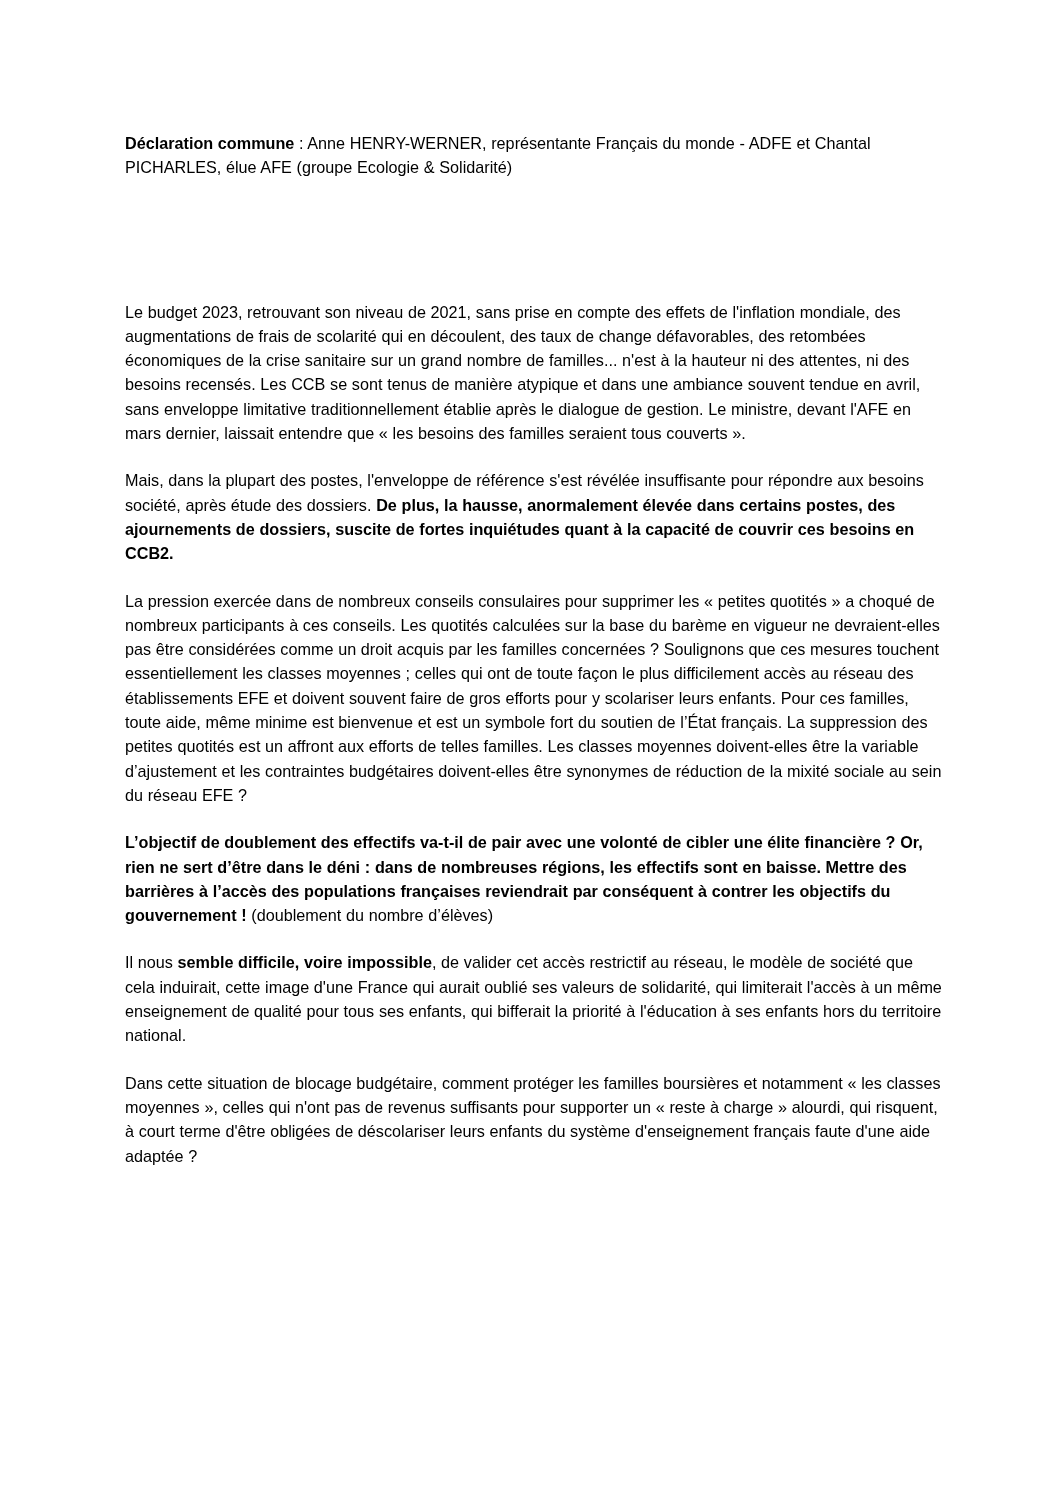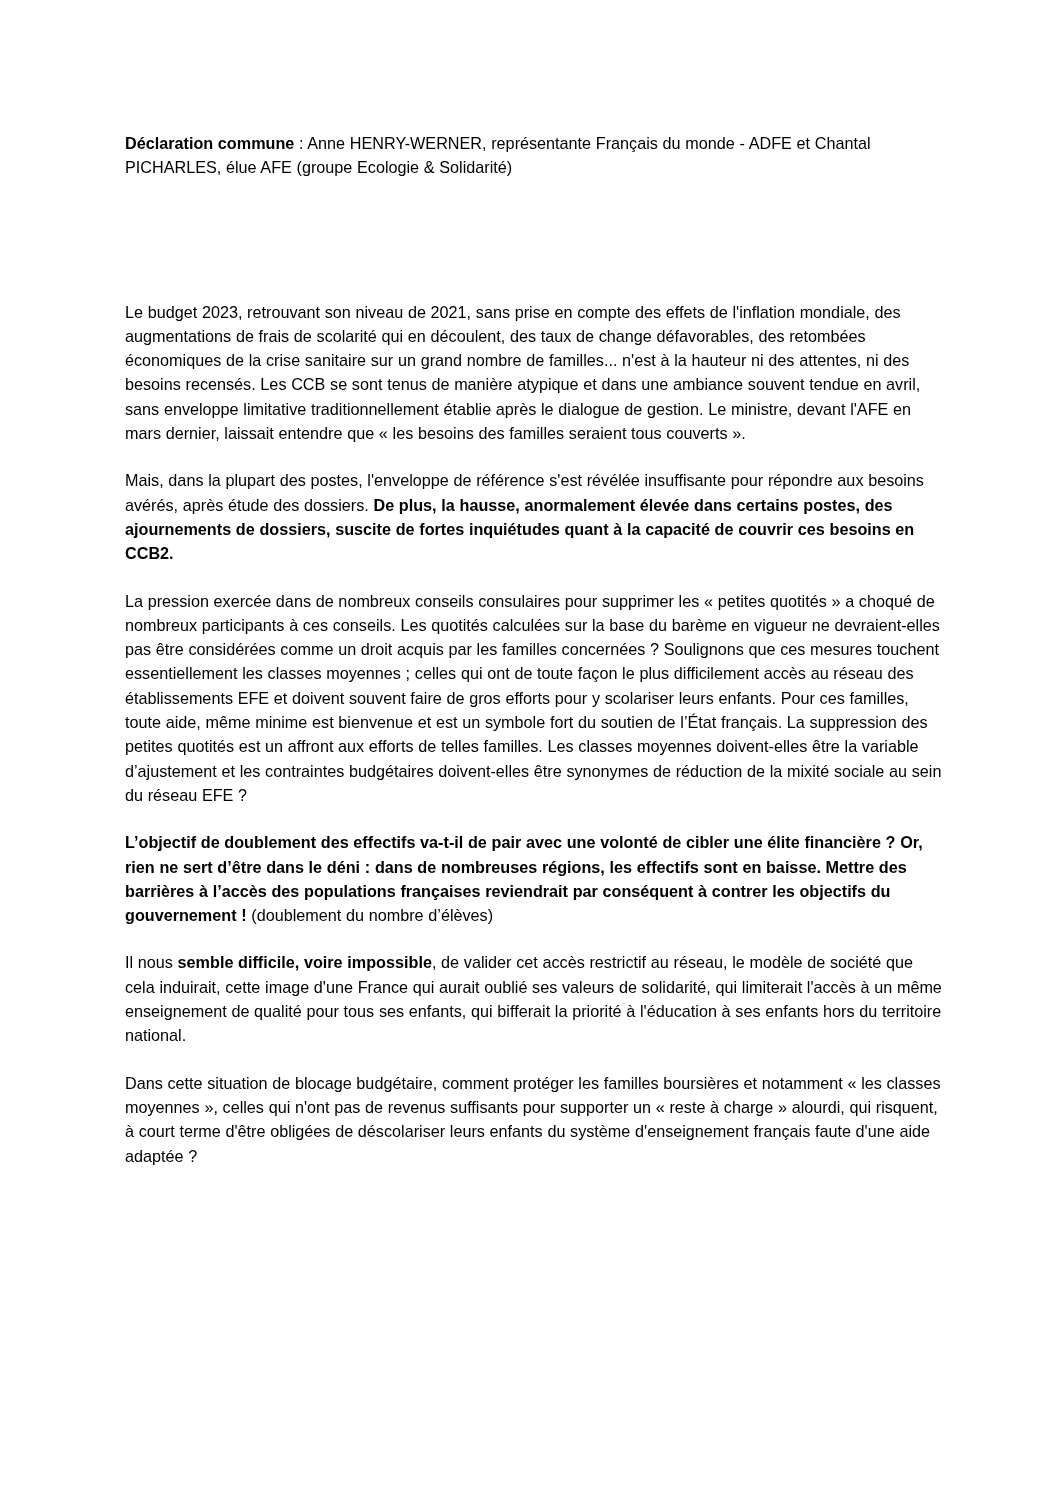--- a/index.html
+++ b/index.html
@@ -40,20 +40,20 @@
   }
 </style>
 </head>
 <body>
 
 <div class="page">
   <div class="content">
     <p class="para header-para"><strong>Déclaration commune </strong><span>: Anne HENRY-WERNER, représentante Français du monde - ADFE et Chantal PICHARLES, élue AFE (groupe Ecologie &amp; Solidarité)</span></p>
     <div class="body-block">
         <p class="para"><span>Le budget 2023, retrouvant son niveau de 2021, sans prise en compte des effets de l'inflation mondiale, des augmentations de frais de scolarité qui en découlent, des taux de change défavorables, des retombées économiques de la crise sanitaire sur un grand nombre de familles... n'est à la hauteur ni des attentes, ni des besoins recensés. Les CCB se sont tenus de manière atypique et dans une ambiance souvent tendue en avril, sans enveloppe limitative traditionnellement établie après le dialogue de gestion. Le ministre, devant l'AFE en mars dernier, laissait entendre que « les besoins des familles seraient tous couverts ».</span></p>
-        <p class="para"><span>Mais, dans la plupart des postes, l'enveloppe de référence s'est révélée insuffisante pour répondre aux besoins avérés, après étude des dossiers. </span><strong>De plus, la hausse, anormalement élevée dans certains postes, des ajournements de dossiers, suscite de fortes inquiétudes quant à la capacité de couvrir ces besoins en CCB2.</strong></p>
+        <p class="para"><span>Mais, dans la plupart des postes, l'enveloppe de référence s'est révélée insuffisante pour répondre aux besoins société, après étude des dossiers. </span><strong>De plus, la hausse, anormalement élevée dans certains postes, des ajournements de dossiers, suscite de fortes inquiétudes quant à la capacité de couvrir ces besoins en CCB2.</strong></p>
         <p class="para"><span>La pression exercée dans de nombreux conseils consulaires pour supprimer les « petites quotités » a choqué de nombreux participants à ces conseils. Les quotités calculées sur la base du barème en vigueur ne devraient-elles pas être considérées comme un droit acquis par les familles concernées ? Soulignons que ces mesures touchent essentiellement les classes moyennes ; celles qui ont de toute façon le plus difficilement accès au réseau des établissements EFE et doivent souvent faire de gros efforts pour y scolariser leurs enfants. Pour ces familles, toute aide, même minime est bienvenue et est un symbole fort du soutien de l’État français. La suppression des petites quotités est un affront aux efforts de telles familles. Les classes moyennes doivent-elles être la variable d’ajustement et les contraintes budgétaires doivent-elles être synonymes de réduction de la mixité sociale au sein du réseau EFE ?</span></p>
         <p class="para"><strong>L’objectif de doublement des effectifs va-t-il de pair avec une volonté de cibler une élite financière ? Or, rien ne sert d’être dans le déni : dans de nombreuses régions, les effectifs sont en baisse. Mettre des barrières à l’accès des populations françaises reviendrait par conséquent à contrer les objectifs du gouvernement !</strong><span> (doublement du nombre d’élèves)</span></p>
         <p class="para"><span>Il nous </span><strong>semble difficile, voire impossible</strong><span>, de valider cet accès restrictif au réseau, le modèle de société que cela induirait, cette image d'une France qui aurait oublié ses valeurs de solidarité, qui limiterait l'accès à un même enseignement de qualité pour tous ses enfants, qui bifferait la priorité à l'éducation à ses enfants hors du territoire national.</span></p>
         <p class="para"><span>Dans cette situation de blocage budgétaire, comment protéger les familles boursières et notamment « les classes moyennes », celles qui n'ont pas de revenus suffisants pour supporter un « reste à charge » alourdi, qui risquent, à court terme d'être obligées de déscolariser leurs enfants du système d'enseignement français faute d'une aide adaptée ?</span></p>
       </div>
   </div>
 </div>
 
 </body></html>

